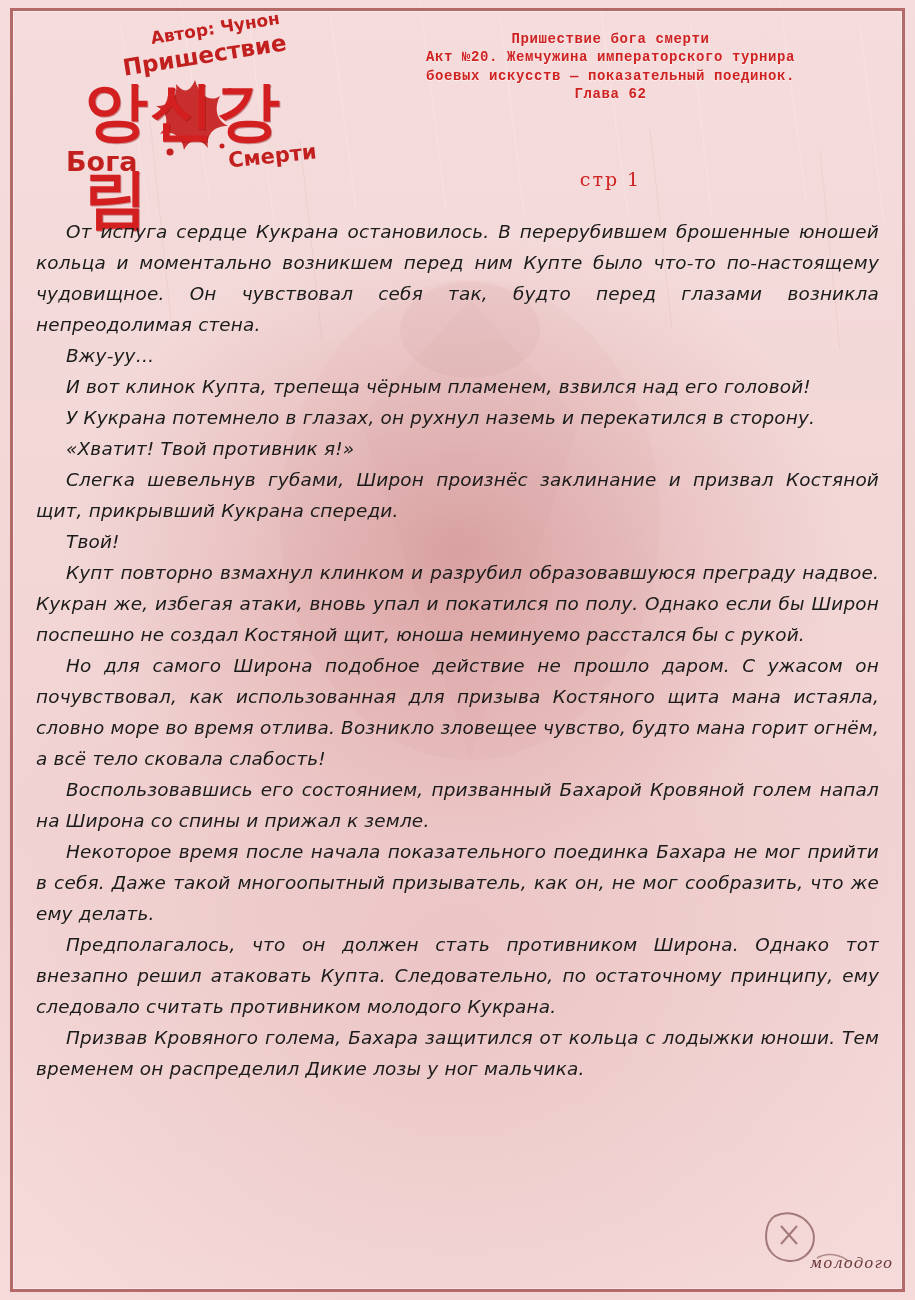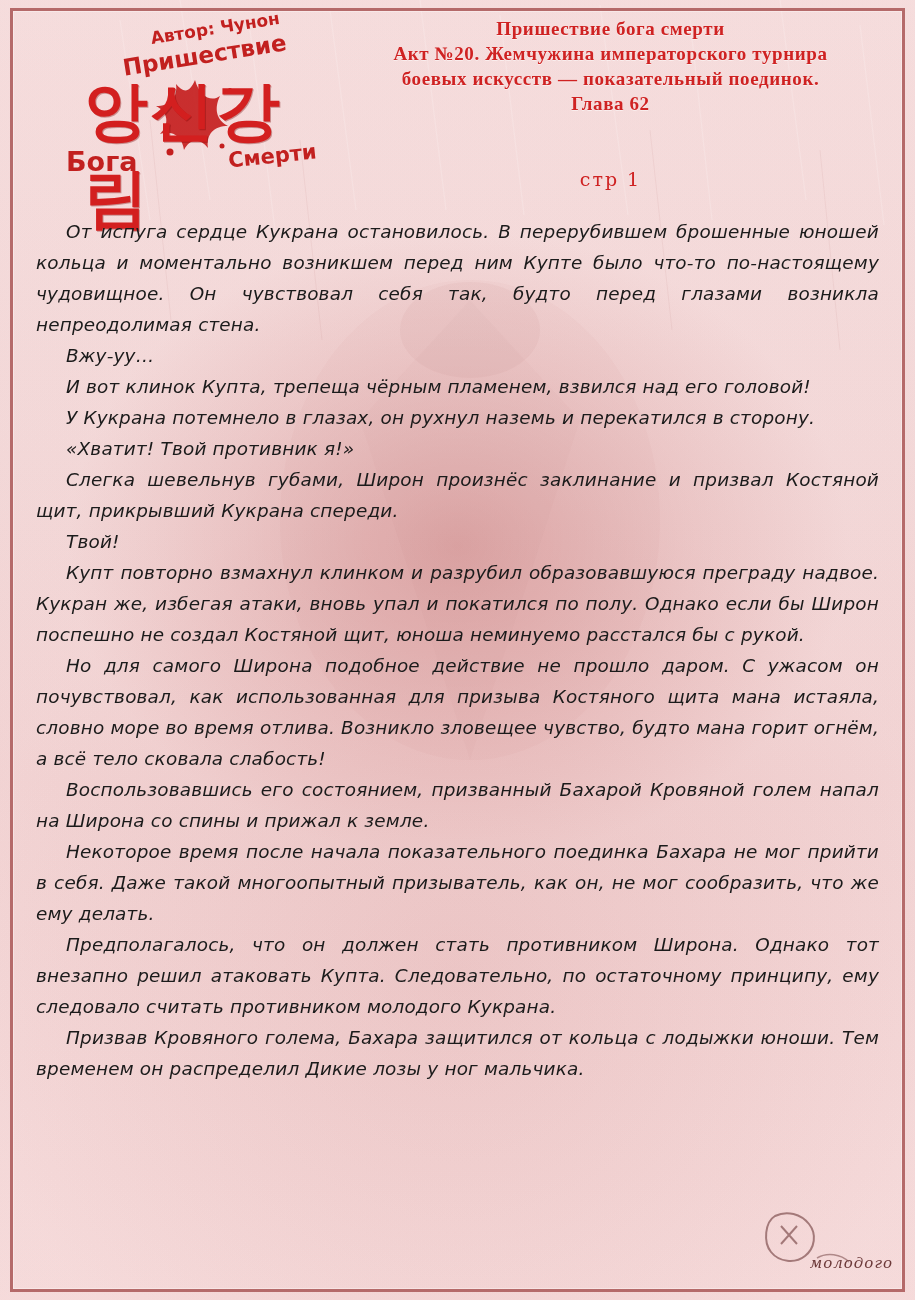--- a/index.html
+++ b/index.html
@@ -112,26 +112,26 @@
     position: absolute;
     left: 120px;
     top: 60px;
     width: 90px;
     height: 90px;
   }
 
   .title-block {
     position: absolute;
     left: 330px;
-    top: 16px;
+    top: 30px;
     right: 24px;
     text-align: center;
     color: #cf2222;
-    font-family: Liberation Serif, serif;
-    font-size: 19px;
+    font-family: Liberation Mono, monospace;
+    font-size: 14px;
     font-weight: bold;
     line-height: 1.32;
     letter-spacing: 0.6px;
     text-shadow: 0 1px 0 rgba(255,255,255,0.5);
   }
   .title-block .line { display: block; }
   .page-num {
     position: absolute;
     left: 330px;
     right: 24px;

